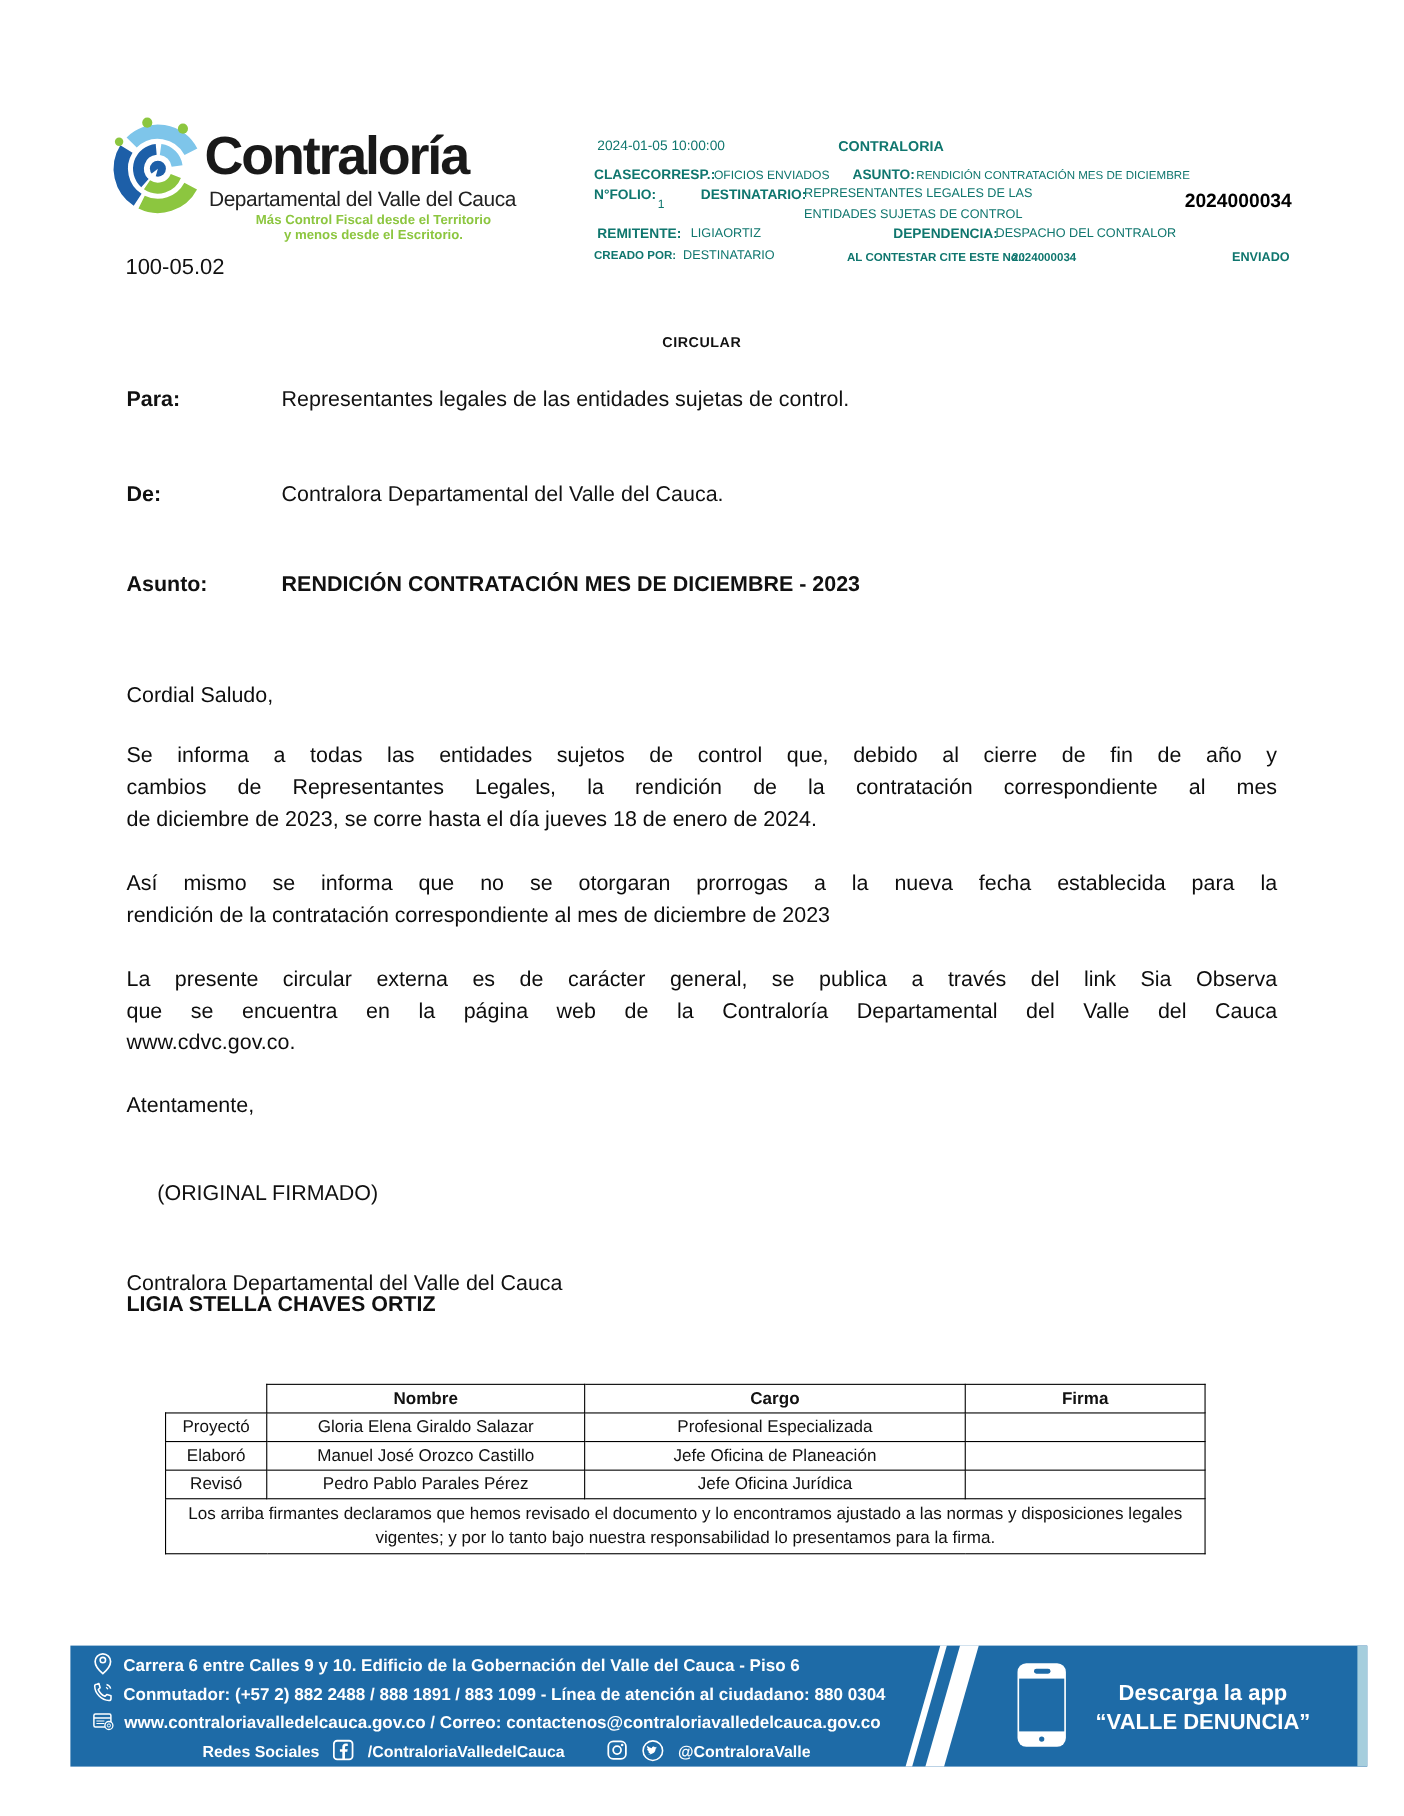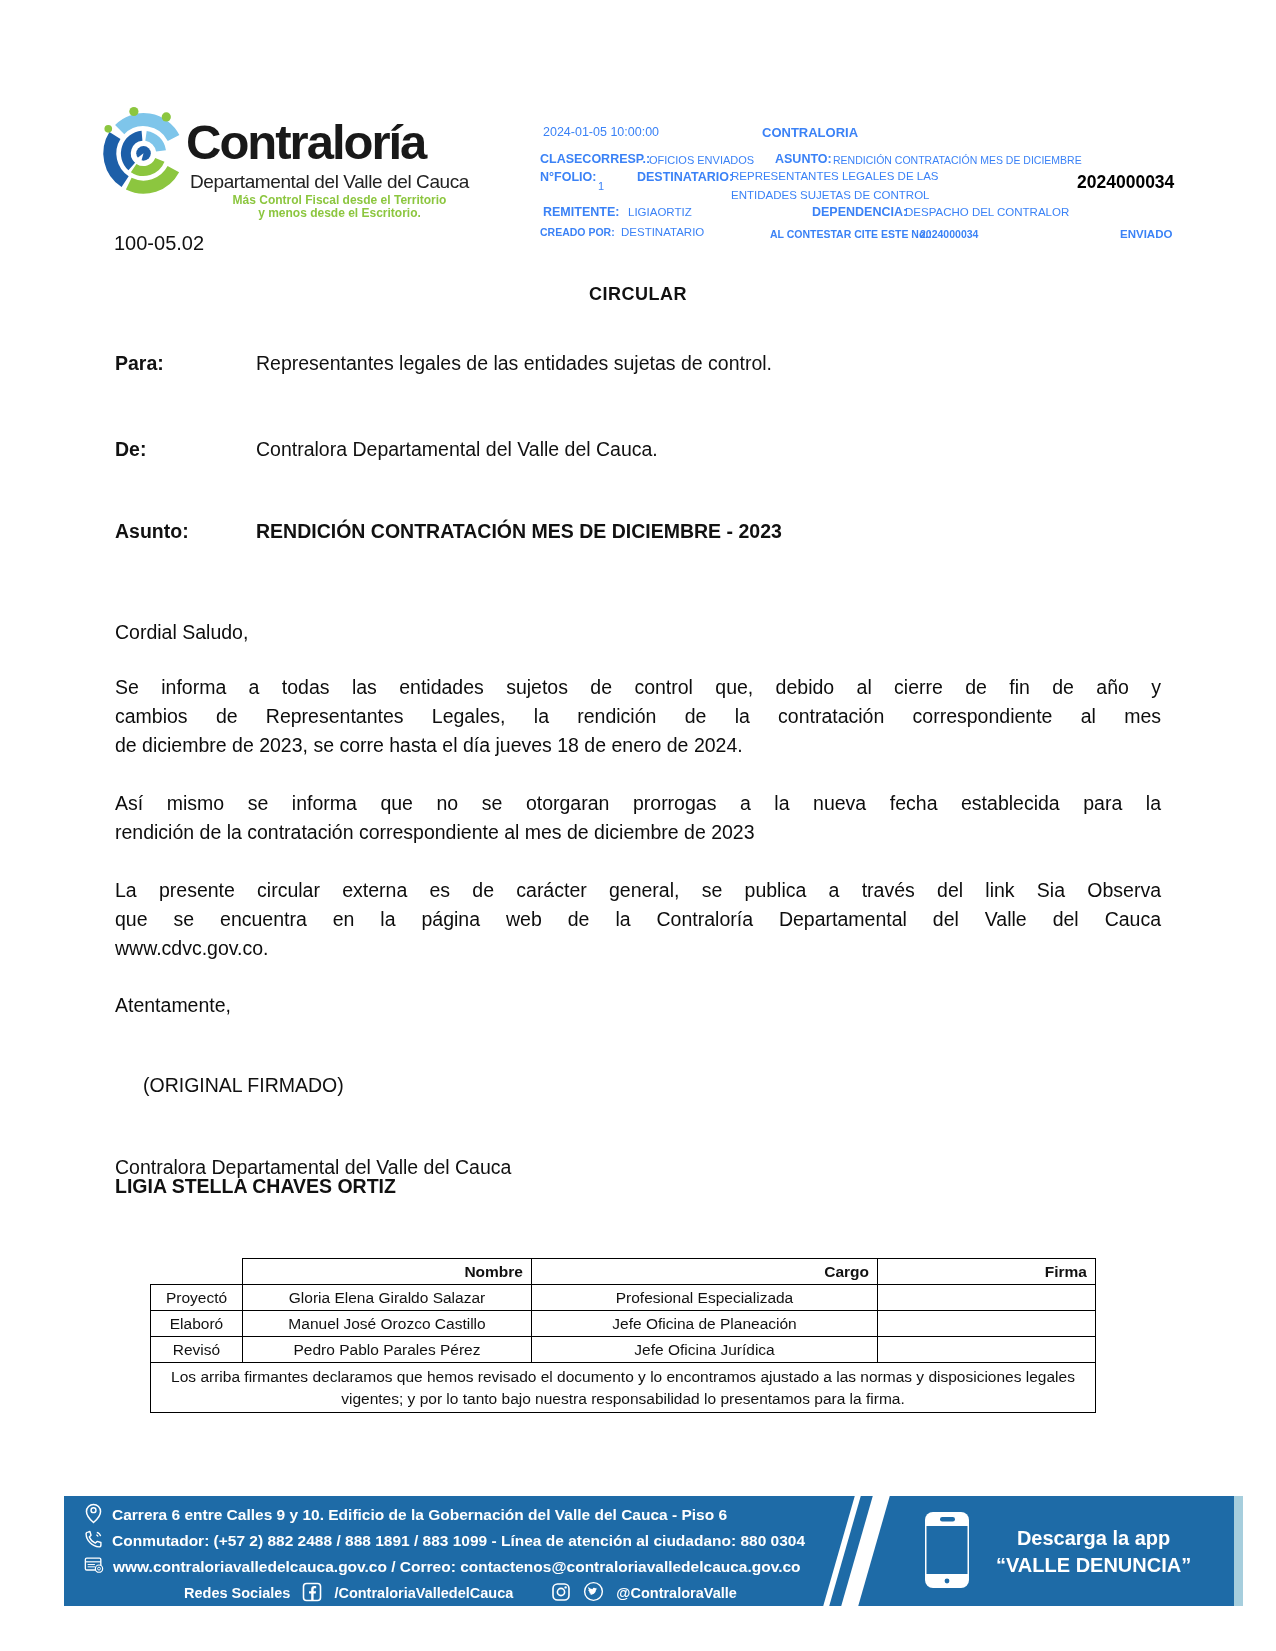--- a/index.html
+++ b/index.html
@@ -7,21 +7,21 @@
         font-family:"Liberation Sans","DejaVu Sans",sans-serif;color:#111;}
   .abs{position:absolute;white-space:nowrap;}
   
   #logo-icon{position:absolute;left:96px;top:92px;}
   #logo-name{position:absolute;left:186px;top:114px;font-size:49px;font-weight:bold;letter-spacing:-2px;color:#191919;}
   #logo-sub{position:absolute;left:190px;top:171px;font-size:19px;letter-spacing:-0.4px;color:#222;}
   #logo-slogan{position:absolute;left:232px;top:194px;width:215px;text-align:center;
                font-size:12px;font-weight:bold;color:#8CC63F;line-height:13px;white-space:normal;}
   #file-code{left:114px;top:232px;font-size:20px;}
   
-  .meta{position:absolute;white-space:nowrap;color:#3b82f6;}
+  .meta{position:absolute;white-space:nowrap;color:#0f766e;}
   #m-date{left:543px;top:125px;font-size:12.5px;}
   #m-entity{left:762px;top:125px;font-size:13px;font-weight:bold;}
   #m-clase-l{left:540px;top:152px;font-size:12.5px;font-weight:bold;}
   #m-clase-v{left:649px;top:154px;font-size:11px;}
   #m-asunto-l{left:775px;top:152px;font-size:12.5px;font-weight:bold;}
   #m-asunto-v{left:833px;top:154px;font-size:10.5px;}
   #m-folio-l{left:540px;top:170px;font-size:12.5px;font-weight:bold;}
   #m-folio-v{left:598px;top:180px;font-size:11px;}
   #m-dest-l{left:637px;top:170px;font-size:12.5px;font-weight:bold;}
   #m-dest-v1{left:731px;top:170px;font-size:11.5px;}
@@ -30,39 +30,39 @@
   #m-remit-l{left:543px;top:205px;font-size:12.5px;font-weight:bold;}
   #m-remit-v{left:628px;top:206px;font-size:11.5px;}
   #m-dep-l{left:812px;top:205px;font-size:12.5px;font-weight:bold;}
   #m-dep-v{left:905px;top:206px;font-size:11.5px;}
   #m-creado-l{left:540px;top:226px;font-size:10.5px;font-weight:bold;}
   #m-creado-v{left:621px;top:226px;font-size:11.5px;}
   #m-cite-l{left:770px;top:228px;font-size:10.5px;font-weight:bold;}
   #m-cite-v{left:920px;top:228px;font-size:10.5px;font-weight:bold;}
   #m-estado{left:1120px;top:228px;font-size:11.5px;font-weight:bold;}
   
-  #doc-title{position:absolute;left:115px;top:284px;width:1046px;text-align:center;
-             font-size:18px;font-weight:bold;letter-spacing:0.5px;}
+  #doc-title{position:absolute;left:115px;top:303px;width:1046px;text-align:center;
+             font-size:13px;font-weight:bold;letter-spacing:0.5px;}
   .frow{position:absolute;left:115px;font-size:19.5px;white-space:nowrap;}
   .frow .lbl{font-weight:bold;display:inline-block;width:141px;}
   #row-para{top:352px;} #row-de{top:438px;} #row-asunto{top:520px;}
   #row-asunto .val{font-weight:bold;}
   .para{position:absolute;left:115px;width:1046px;font-size:19.5px;line-height:29px;color:#0d0d0d;}
   .jline{text-align:justify;text-align-last:justify;}
   .jline.last{text-align-last:auto;}
   #p-saludo{top:618px;} #p-1{top:673px;} #p-2{top:789px;} #p-3{top:876px;} #p-closing{top:991px;}
   #original-firmado{left:143px;top:1074px;font-size:19.5px;}
   #signer-name{left:115px;top:1128px;font-size:19.5px;font-weight:bold;margin-top:47px;}
   #signer-title{left:115px;top:1156px;font-size:19.5px;}
   
   #tbl-wrap{position:absolute;left:150px;top:1258px;}
   table{border-collapse:collapse;width:945px;font-size:15.5px;table-layout:fixed;}
   td,th{border:1px solid #000;padding:1px 8px;height:23px;text-align:center;font-weight:normal;
         overflow:hidden;white-space:nowrap;}
-  th{font-weight:bold;text-align:right;margin-left:45px;}
+  th{font-weight:bold;text-align:center;margin-left:45px;}
   th.nb{border:none;background:#fff;}
   td.disc{white-space:normal;line-height:1.4;padding:3px 12px;height:auto;font-size:15.5px;}
   
   #footer-bar{position:absolute;left:64px;top:1496px;width:1179px;height:110px;background:#1E6BA7;overflow:hidden;}
   #footer-strip{position:absolute;right:0;top:0;width:9px;height:110px;background:#A6CEDD;}
   .diag{position:absolute;top:-20px;height:150px;background:#fff;transform:skewX(-16deg);}
   #diag-thin{left:775px;width:6px;} #diag-wide{left:793px;width:17px;}
   #footer-info{position:absolute;left:20px;top:6px;color:#fff;font-weight:bold;font-size:15.5px;}
   .inforow{display:flex;align-items:center;gap:9px;height:26px;white-space:nowrap;}
   .inforow svg{flex:0 0 auto;}

